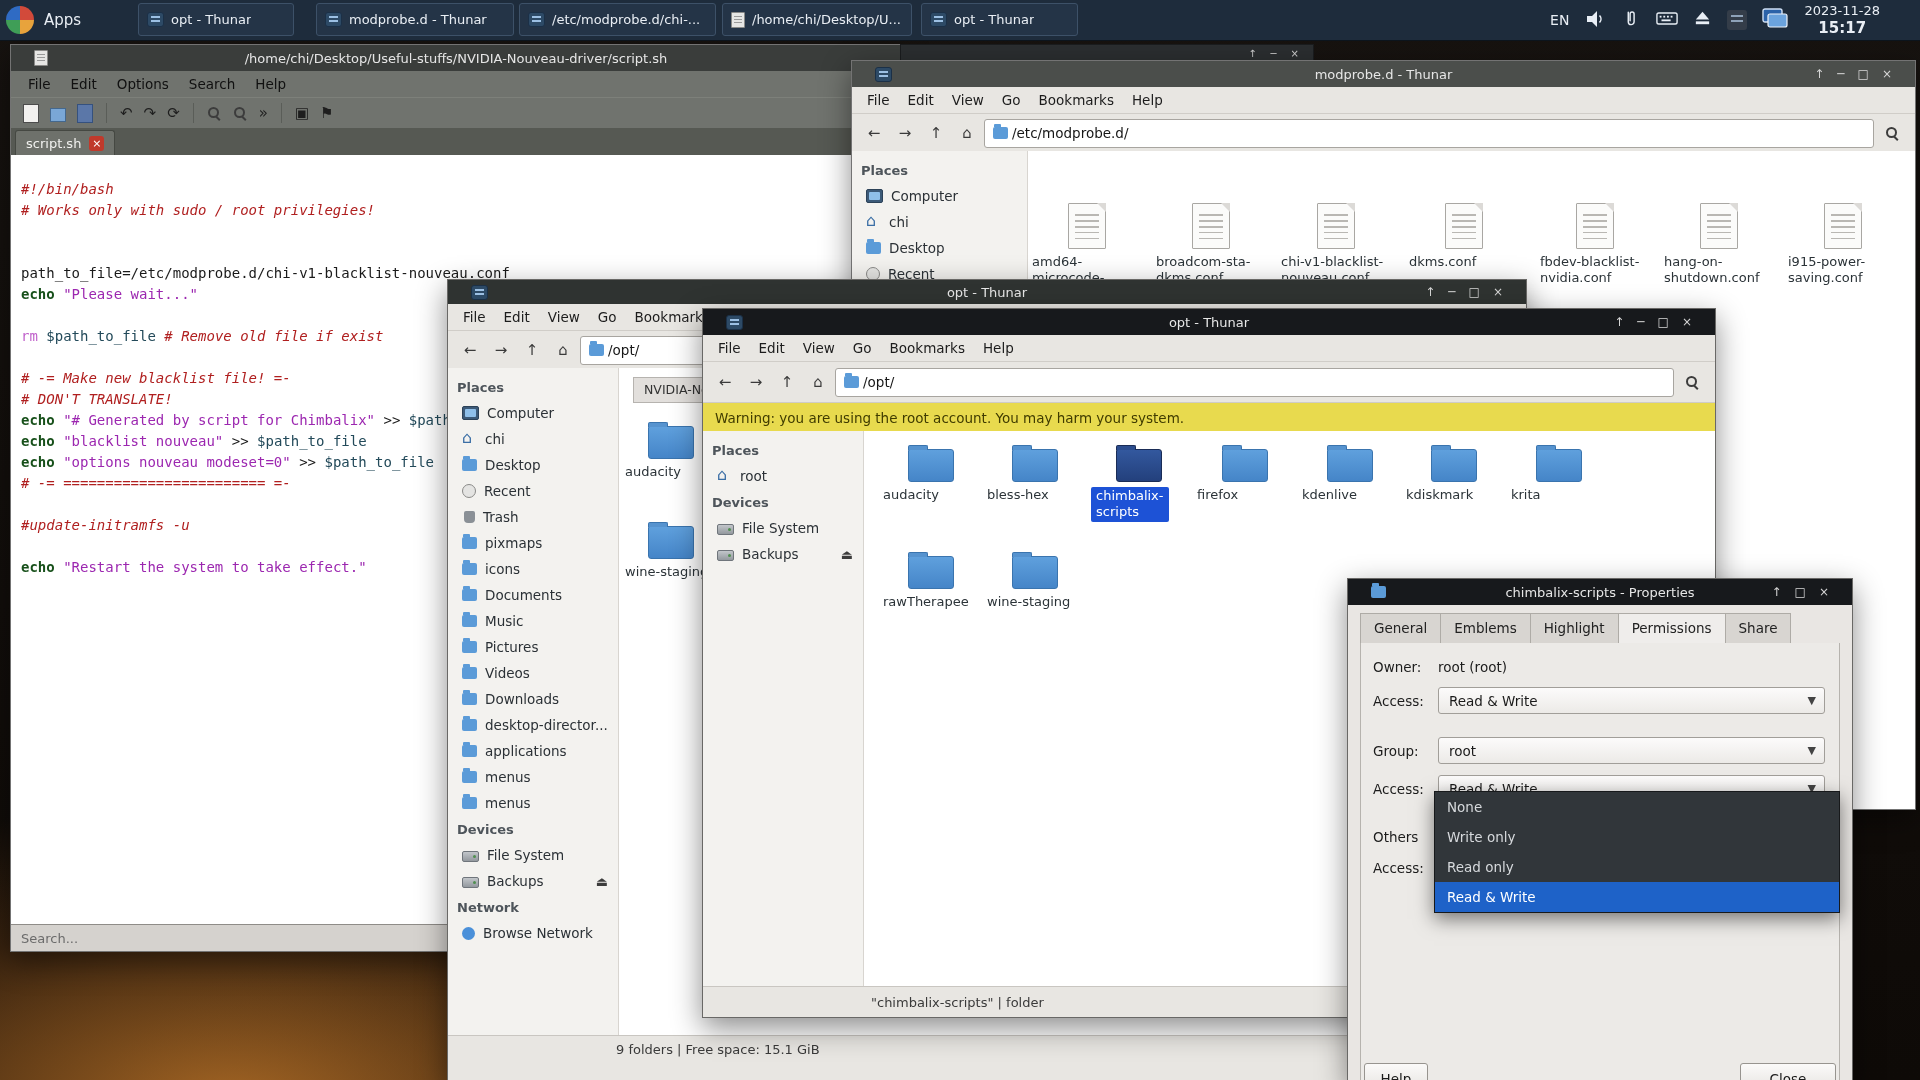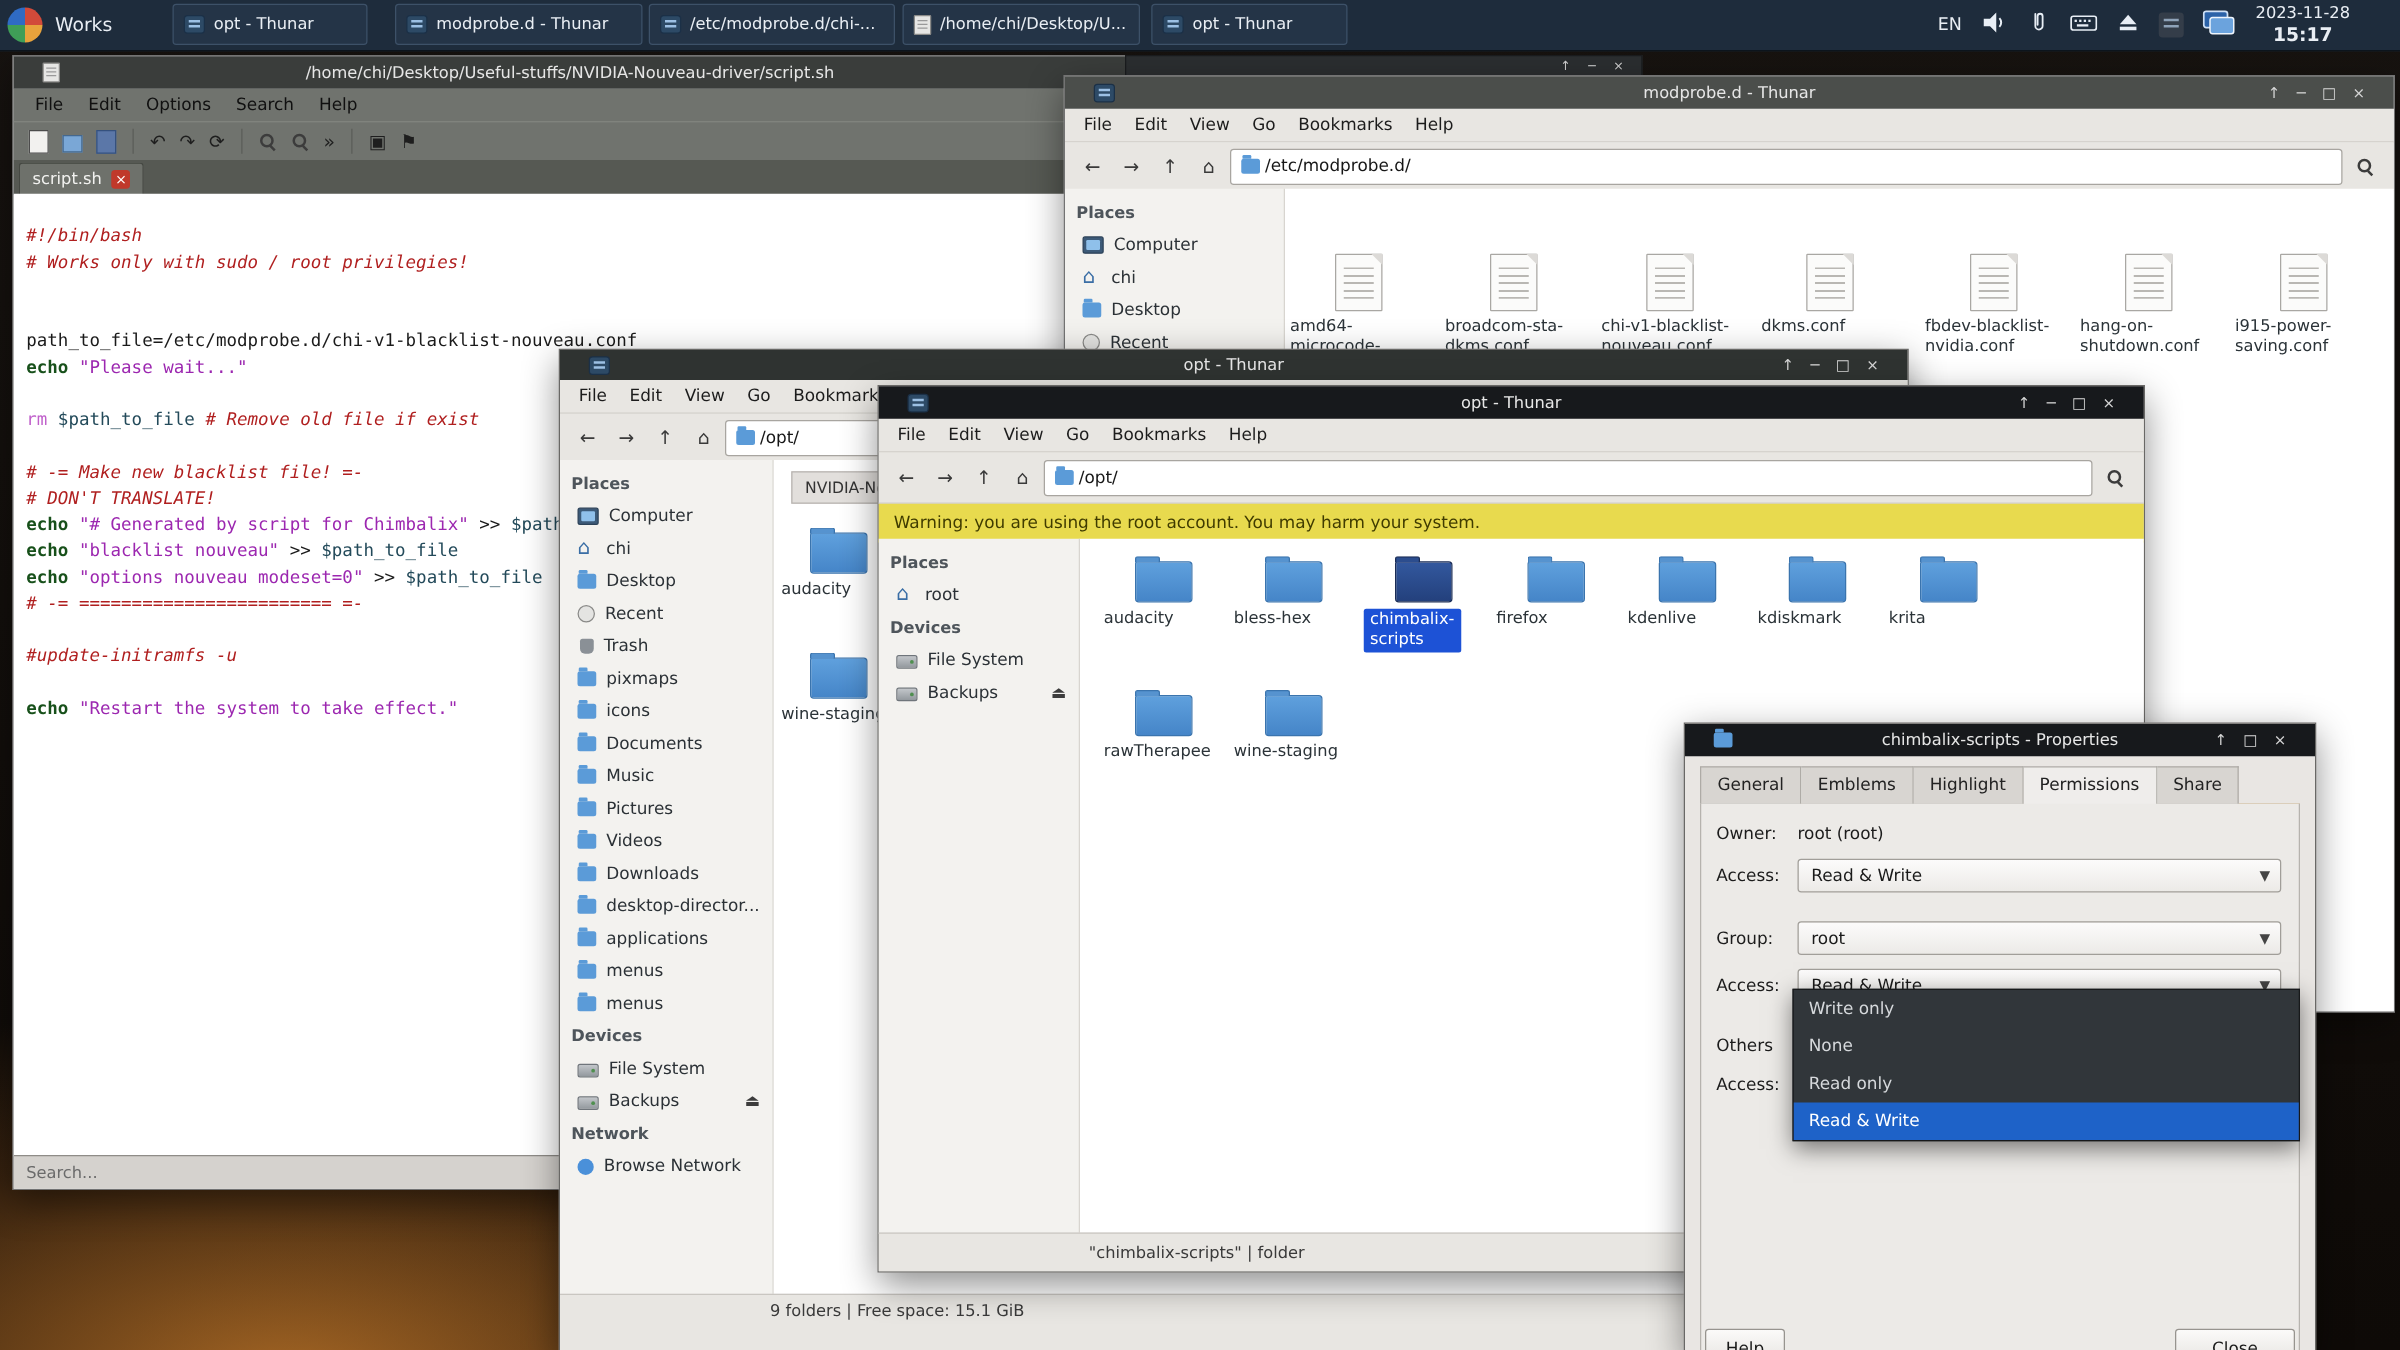--- a/index.html
+++ b/index.html
@@ -652,32 +652,32 @@
   </div>
   <span class="plabel" style="top:202px">Access:</span>
   <div class="combo" style="top:196px">
     <span>Read &amp; Write</span>
     <span class="arr">▼</span>
   </div>
   <span class="plabel" style="top:250px">Others</span>
   <span class="plabel" style="top:281px">Access:</span>
   <div class="ddown">
 
-  <div class="drow">Write only</div>
-      <div class="drow">None</div>
+  <div class="drow">None</div>
+      <div class="drow">Write only</div>
       <div class="drow">Read only</div>
       <div class="drow selected">Read &amp; Write</div>
     </div>
   <div class="pbtn pbtn-help">Help</div>
   <div class="pbtn pbtn-close">Close</div>
 </div>
 
 <div class="panel">
   <div class="logo"></div>
-  <span class="apps">Works</span>
+  <span class="apps">Apps</span>
   <div class="taskbar">
 
   <div class="tbtn">
         <span class="mi mi-thunar"></span>
         <span class="tlabel">opt - Thunar</span>
       </div>
       <div class="tbtn">
         <span class="mi mi-thunar"></span>
         <span class="tlabel">modprobe.d - Thunar</span>
       </div>

